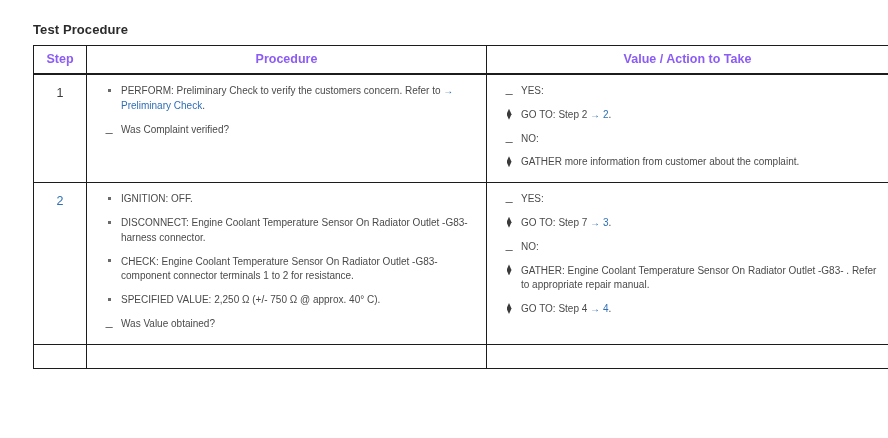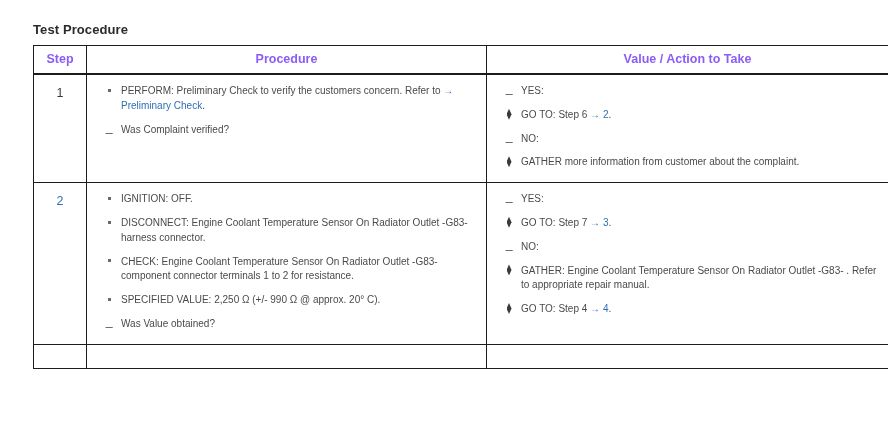--- a/index.html
+++ b/index.html
@@ -161,34 +161,34 @@
           <td class="cell-step">1</td>
           <td>
             <ul class="items">
               <li><span class="mk dot"></span><span>PERFORM: Preliminary Check to verify the customers concern. Refer to </span><span class="arrow">→ </span><span class="lnk">Preliminary Check</span><span>.</span></li>
               <li><span class="mk dash"></span><span>Was Complaint verified?</span></li>
             </ul>
           </td>
           <td>
             <ul class="items">
               <li><span class="mk dash"></span><span>YES:</span></li>
-              <li><span class="mk lozenge"></span><span>GO TO: Step 6 </span><span class="arrow">→ </span><span class="lnk">2</span><span>.</span></li>
+              <li><span class="mk lozenge"></span><span>GO TO: Step 2 </span><span class="arrow">→ </span><span class="lnk">2</span><span>.</span></li>
               <li><span class="mk dash"></span><span>NO:</span></li>
               <li><span class="mk lozenge"></span><span>GATHER more information from customer about the complaint.</span></li>
             </ul>
           </td>
         </tr>
         <tr>
           <td class="cell-step is-link">2</td>
           <td>
             <ul class="items">
               <li><span class="mk dot"></span><span>IGNITION: OFF.</span></li>
               <li><span class="mk dot"></span><span>DISCONNECT: Engine Coolant Temperature Sensor On Radiator Outlet -G83- harness connector.</span></li>
               <li><span class="mk dot"></span><span>CHECK: Engine Coolant Temperature Sensor On Radiator Outlet -G83- component connector terminals 1 to 2 for resistance.</span></li>
-              <li><span class="mk dot"></span><span>SPECIFIED VALUE: 2,250 Ω (+/- 990 Ω @ approx. 20° C).</span></li>
+              <li><span class="mk dot"></span><span>SPECIFIED VALUE: 2,250 Ω (+/- 750 Ω @ approx. 40° C).</span></li>
               <li><span class="mk dash"></span><span>Was Value obtained?</span></li>
             </ul>
           </td>
           <td>
             <ul class="items">
               <li><span class="mk dash"></span><span>YES:</span></li>
               <li><span class="mk lozenge"></span><span>GO TO: Step 7 </span><span class="arrow">→ </span><span class="lnk">3</span><span>.</span></li>
               <li><span class="mk dash"></span><span>NO:</span></li>
               <li><span class="mk lozenge"></span><span>GATHER: Engine Coolant Temperature Sensor On Radiator Outlet -G83- . Refer to appropriate repair manual.</span></li>
               <li><span class="mk lozenge"></span><span>GO TO: Step 4 </span><span class="arrow">→ </span><span class="lnk">4</span><span>.</span></li>

